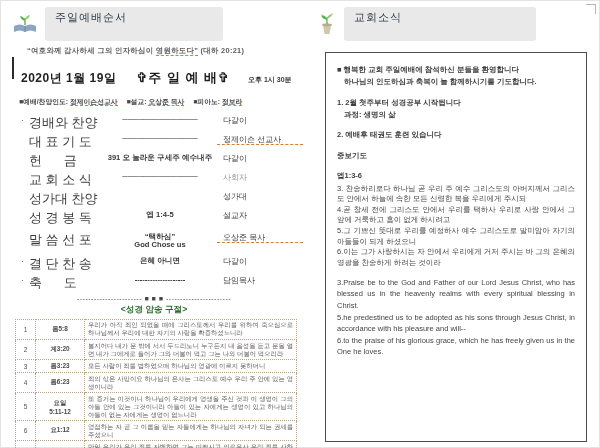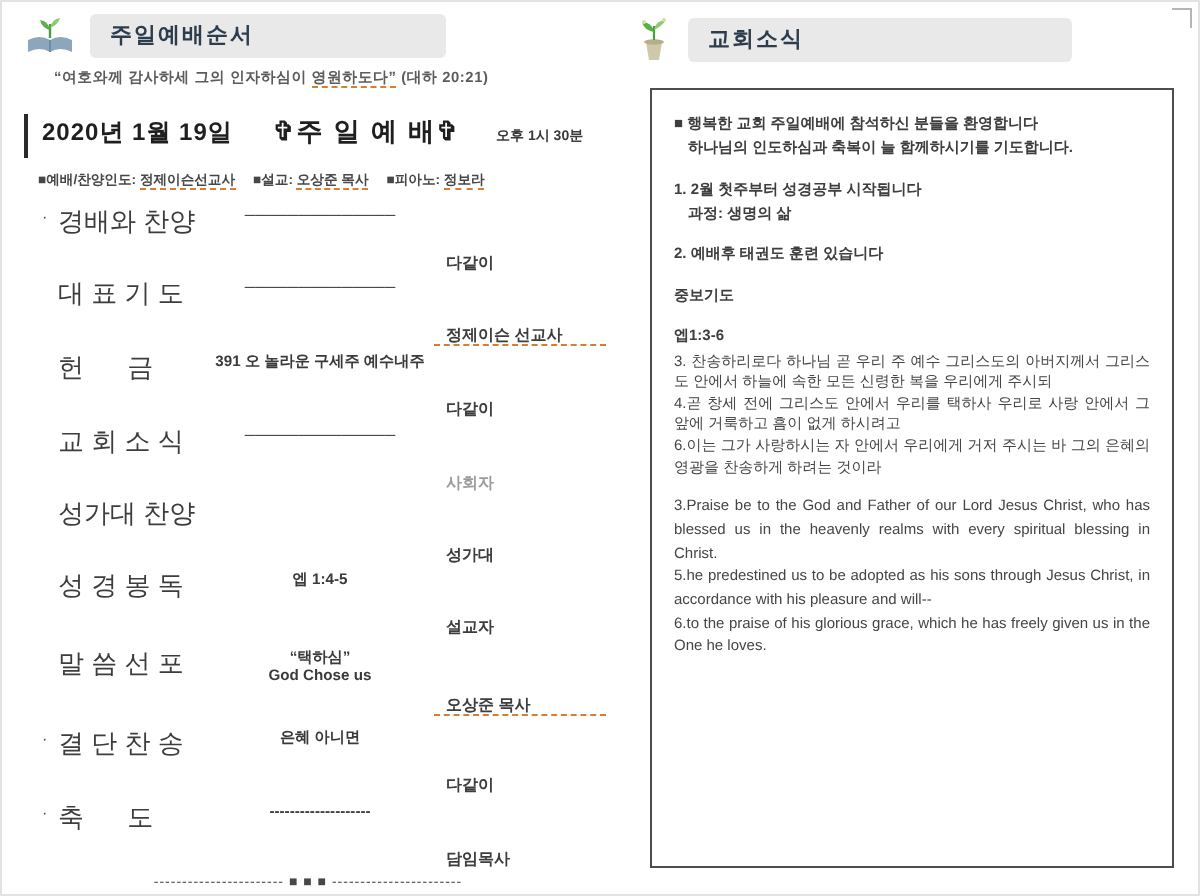--- a/index.html
+++ b/index.html
@@ -14,21 +14,21 @@
   .cursor-mark{position:absolute;left:11px;top:56px;width:2px;height:22px;background:#2a2a2a;}
   .corner-mark{position:absolute;left:585px;top:3px;width:9px;height:9px;border-top:1px solid #b5b5b5;border-right:1px solid #b5b5b5;}
 
   
   .page{position:absolute;top:0;}
   .page.left{left:10px;width:292px;height:446px;}
   .page.right{left:315px;width:256px;height:446px;}
 
   
   .hdr{display:flex;align-items:center;gap:6px;margin-top:6px;}
-  .hdr-bar{background:#e9e9e9;border-radius:3px;padding:3px 10px 4px;font-weight:bold;
+  .hdr-bar{background:#e9e9e9;border-radius:3px;padding:3px 10px 16px;font-weight:normal;
            font-size:11px;color:#2e3d4e;letter-spacing:1px;}
   .page.left .hdr-bar{width:158px;}
   .page.right .hdr-bar{width:172px;}
   .subtitle{margin:5px 0 0 16px;font-size:7.4px;font-weight:bold;color:#5c5c5c;letter-spacing:.3px;}
 
   .sp{border-bottom:1px dashed #d97e2f;}
   .muted{color:#9d9d9d !important;}
 
   
   .dateline{display:flex;align-items:baseline;margin:13px 0 0 10px;}
@@ -38,21 +38,21 @@
 
   
   .leaders{display:flex;gap:9px;margin:10px 0 0 8px;font-size:6.8px;font-weight:bold;color:#474747;white-space:nowrap;}
 
   
   .order{margin:9px 0 0 10px;}
   .orow{display:flex;align-items:flex-start;margin-bottom:4px;line-height:1.15;}
   .ob{width:8px;font-size:8px;color:#474747;flex:none;}
   .ol{width:74px;font-size:13px;font-weight:normal;color:#3d3d3d;white-space:pre;flex:none;}
   .om{flex:1;text-align:center;font-size:7.6px;font-weight:bold;color:#3a3a3a;white-space:pre-line;}
-  .or{width:80px;padding-left:6px;font-size:8px;font-weight:bold;color:#3d3d3d;flex:none;margin-top:23px;}
+  .or{width:80px;padding-left:6px;font-size:8px;font-weight:normal;color:#3d3d3d;flex:none;}
 
   .sep{text-align:center;font-size:7px;color:#474747;margin:3px 6px 2px 0;letter-spacing:.5px;}
   .memhead{text-align:center;font-size:8.6px;font-weight:bold;color:#2e6b34;margin:1px 6px 3px 0;}
 
   
   .memtable{width:282px;border-collapse:collapse;table-layout:fixed;margin-left:4px;}
   .memtable td{border:1px dotted #b3a58c;vertical-align:middle;padding:1.5px 3px;}
   .c-num{width:13px;text-align:center;font-size:6.5px;color:#555;}
   .c-ref{width:42px;text-align:center;font-size:6.4px;font-weight:bold;color:#494949;white-space:pre-line;}
   .c-txt{font-size:6.35px;color:#575757;line-height:1.27;text-align:justify;}
@@ -252,20 +252,21 @@
 
       <div class="blk">
         <div>중보기도</div>
       </div>
 
       <div class="sref">엡1:3-6</div>
 
       <div class="kver">
         <div>3. 찬송하리로다 하나님 곧 우리 주 예수 그리스도의 아버지께서 그리스도 안에서 하늘에 속한 모든 신령한 복을 우리에게 주시되</div>
         <div>4.곧 창세 전에 그리스도 안에서 우리를 택하사 우리로 사랑 안에서 그 앞에 거룩하고 흠이 없게 하시려고</div>
+        <div>5.그 기쁘신 뜻대로 우리를 예정하사 예수 그리스도로 말미암아 자기의 아들들이 되게 하셨으니</div>
         <div>6.이는 그가 사랑하시는 자 안에서 우리에게 거저 주시는 바 그의 은혜의 영광을 찬송하게 하려는 것이라</div>
       </div>
 
       <div class="ever">
         <div>3.Praise be to the God and Father of our Lord Jesus Christ, who has blessed us in the heavenly realms with every spiritual blessing in Christ.</div>
         <div>5.he predestined us to be adopted as his sons through Jesus Christ, in accordance with his pleasure and will--</div>
         <div>6.to the praise of his glorious grace, which he has freely given us in the One he loves.</div>
       </div>
     </div>
   </div>

